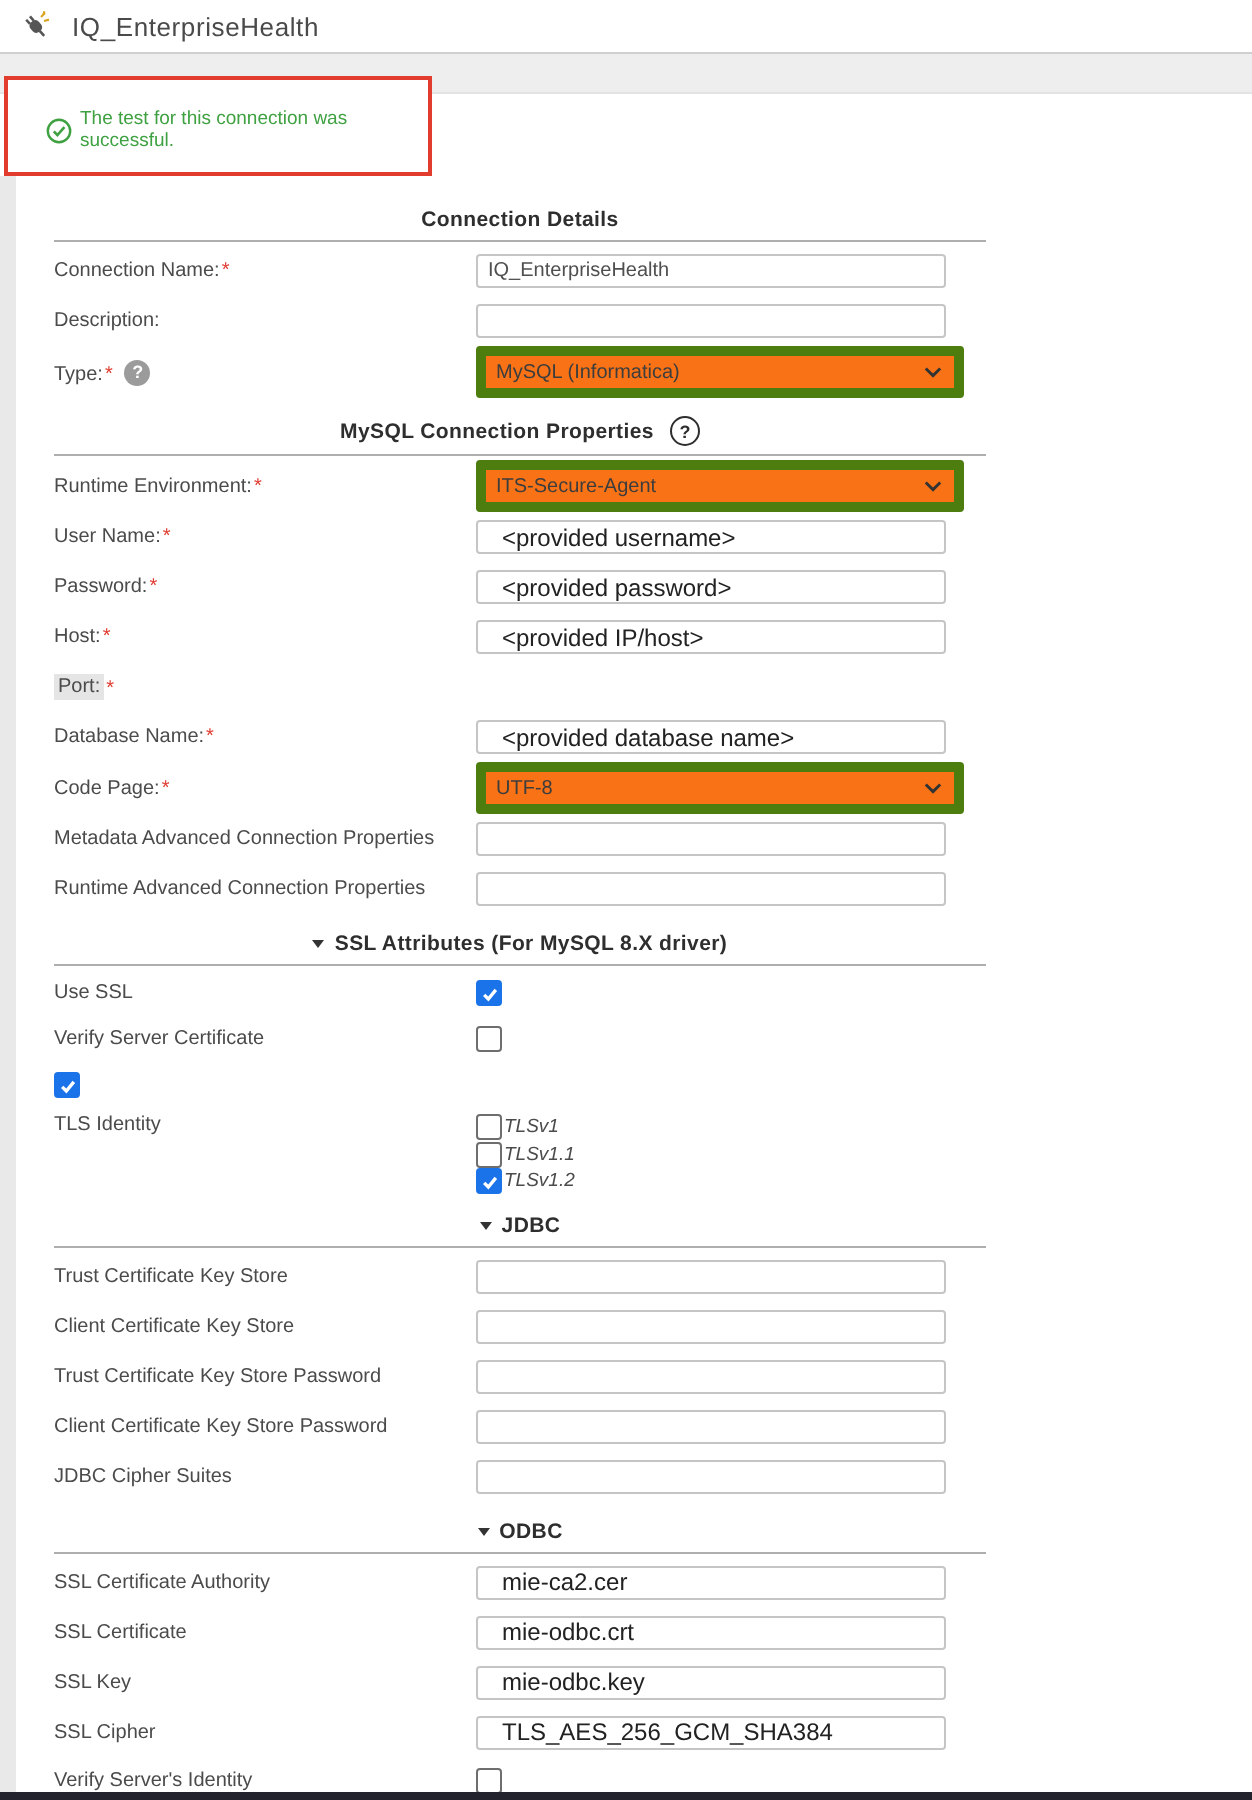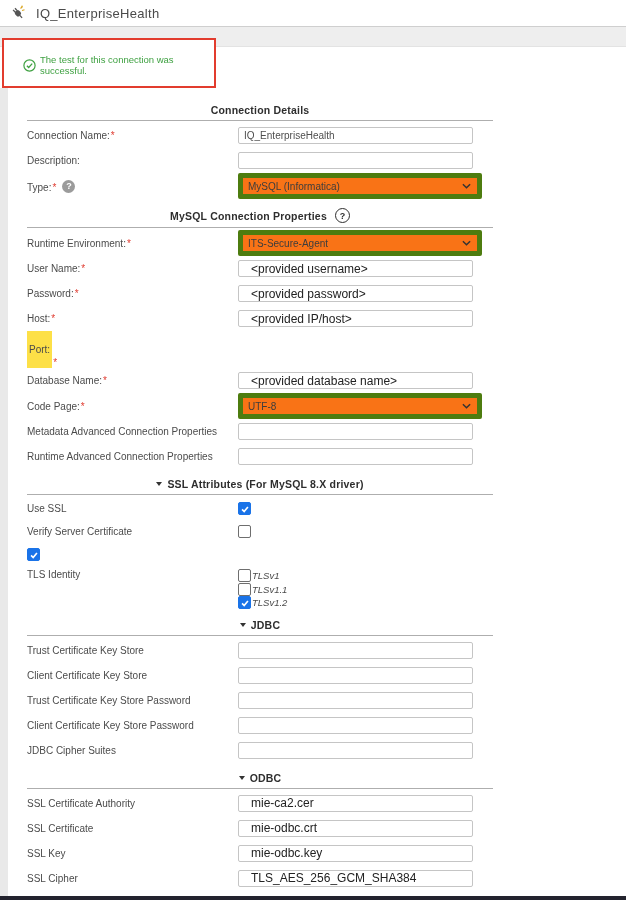--- a/index.html
+++ b/index.html
@@ -27,21 +27,21 @@
   .sec-header{display:flex;align-items:center;margin-top:9px;justify-content:center;}
   .section:first-child .sec-header{margin-top:5px;}
   .sec-title{font-weight:bold;font-size:10.5px;color:#2e2e2e;letter-spacing:.2px;}
   .caret-icon{width:0;height:0;border-left:3.5px solid transparent;border-right:3.5px solid transparent;border-top:4.5px solid #333;margin-right:5px;}
   .sec-line{border-bottom:1px solid #aeaeae;margin-top:4px;}
   .rows{margin-top:2px;}
   .row{display:flex;min-height:25px;align-items:center;}
   .row.cbrow{min-height:23px;}
   .row.grouprow{align-items:flex-start;padding-top:3px;}
   .lbl{width:211px;font-size:10px;color:#4b4b4b;display:flex;align-items:flex-end;flex-shrink:0;}
-  .lbl-text.hl{background:#fde047;padding:13px 2px;}
+  .lbl-text.hl{background:#e5e5e5;padding:1px 2px;}
   .req{color:#e03c31;margin-left:1px;}
   .help-filled-icon{width:13px;height:13px;border-radius:50%;background:#9b9b9b;color:#fff;font-size:9px;font-weight:bold;display:flex;align-items:center;justify-content:center;margin-left:6px;flex-shrink:0;}
   .help-outline-icon{width:13px;height:13px;border-radius:50%;border:1.4px solid #2e2e2e;color:#2e2e2e;font-size:9px;font-weight:bold;display:flex;align-items:center;justify-content:center;margin-left:8px;flex-shrink:0;}
   .input{width:233px;height:15px;border:1px solid #c5c5c5;border-radius:2px;background:#fff;display:flex;align-items:center;overflow:hidden;}
   .val{font-size:10px;color:#4f4f4f;padding-left:5px;white-space:nowrap;}
   .val.overlay{font-size:12px;color:#222;padding-left:12px;}
   .val.hl{background:#c9c9c9;color:#333;}
   .select{width:228px;height:16px;border:5px solid #4d7c0f;border-radius:2px;background:#f97316;display:flex;align-items:center;justify-content:space-between;padding-right:6px;}
   .select .val{color:#3d3d3d;}
   .chevron-icon{width:9px;height:6px;flex-shrink:0;}

